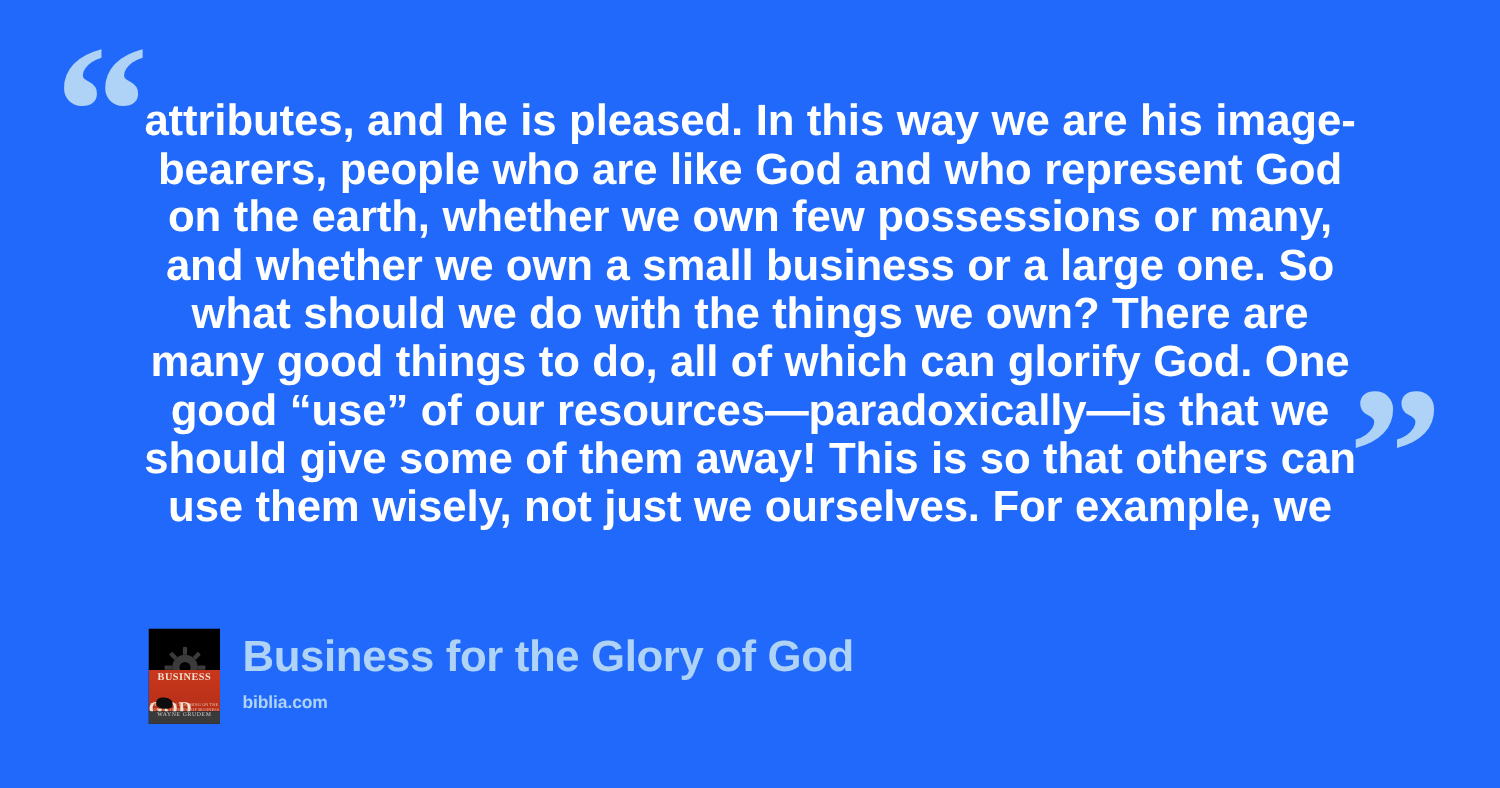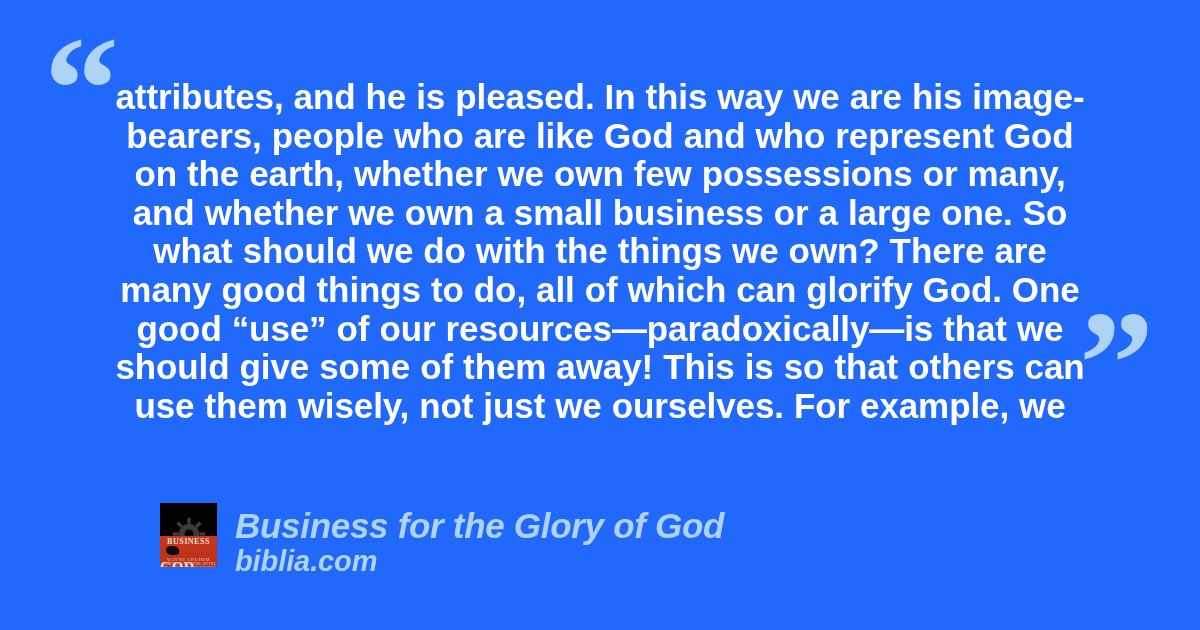--- a/index.html
+++ b/index.html
@@ -68,26 +68,25 @@
     left:119px;
     top:503px;
     display:flex;
     align-items:flex-start;
     gap:18px;
   }
 
   
   #book-cover {
     width:57px;
-    height:64px;
+    height:76px;
     position:relative;
     background:#0a0a0a;
     overflow:hidden;
     flex:0 0 auto;
-    margin-left:41px;
   }
   .bc-top {
     position:absolute;
     left:0; top:0;
     width:100%; height:33px;
     background:#000000;
   }
   .bc-gear {
     position:absolute;
     left:50%;
@@ -160,35 +159,34 @@
     height:9px;
     background:#0d0d0d;
     border-radius:40% 50% 30% 45%;
   }
 
   #footer-text {
     display:flex;
     flex-direction:column;
     justify-content:space-between;
     padding-top:1px;
-    font-style:italic;
   }
 
   #book-title {
     color:#aed3f7;
     font-size:35px;
     font-weight:700;
     line-height:43px;
     letter-spacing:-0.3px;
     white-space:nowrap;
   }
 
   #site-url {
     color:#aed3f7;
-    font-size:29px;
+    font-size:14px;
     font-weight:700;
     line-height:26px;
     letter-spacing:-0.1px;
     margin-top:1px;
   }
 </style>
 </head>
 <body>
 
 <div id="card">

